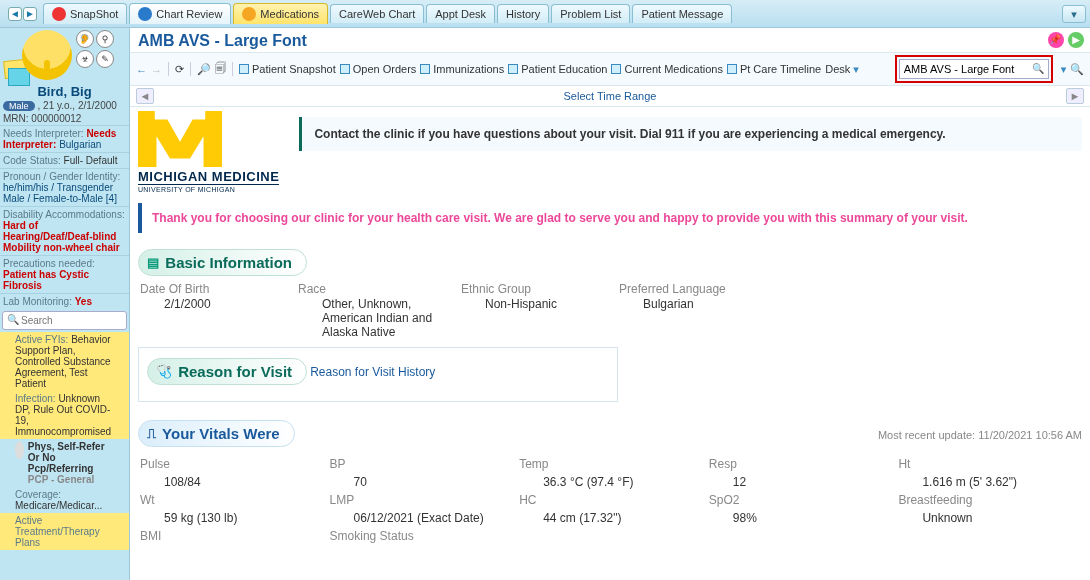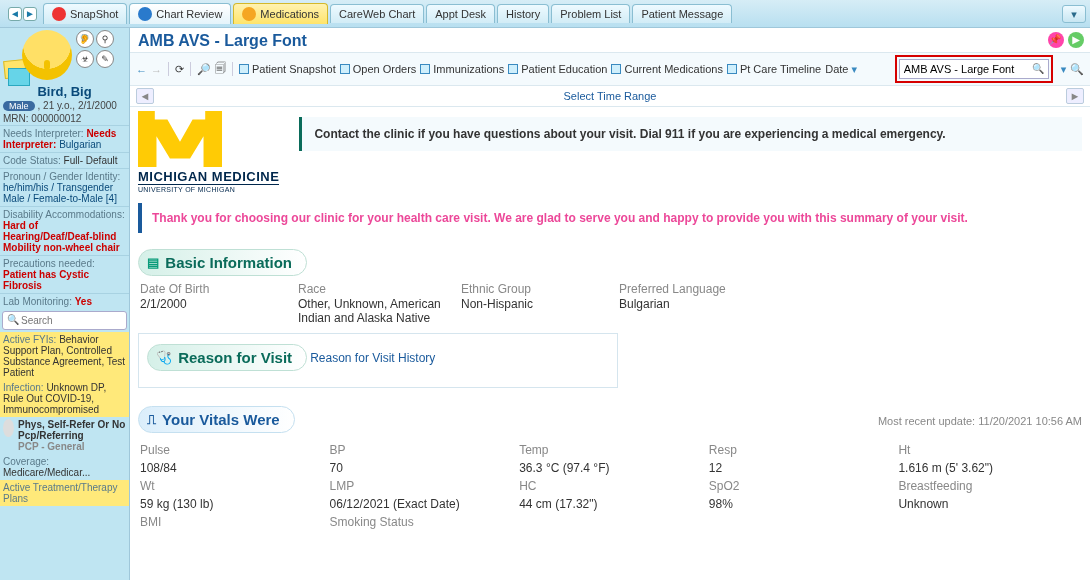--- a/index.html
+++ b/index.html
@@ -36,21 +36,21 @@
   .pt-meta { font-size:10px; color:#444; padding:1px 3px; }
   .pt-meta .pill { display:inline-block;background:#3a6aa0;color:#fff;border-radius:8px;padding:0 6px;font-size:9px;margin-right:3px;}
   .pt-block { font-size:10px; padding:2px 3px; border-top:1px solid #a8d2e2; }
   .pt-block .lbl { color:#5a7a8a; }
   .pt-block .red { color:#c00; font-weight:bold; }
   .pt-block .linky{ color:#0a4a7a; }
   .side-search { margin:2px; }
   .side-search input{ width:100%; padding:3px 4px 3px 18px; border:1px solid #aac; border-radius:3px; font-size:10px; background:#fff; }
   .side-search { position:relative; }
   .side-search::before{content:"🔍";position:absolute;left:5px;top:3px;font-size:10px;color:#888;}
-  .fyi { font-size:10px; padding:2px 3px; }
+  .fyi { font-size:10px; padding:2px 15px; }
   .fyi.yellow{ background:#ffe97a; }
   .fyi .hd{ color:#5a7a8a; }
 
   
   .doc-title { color:#1a5a9c; font-size:16px; font-weight:600; padding:4px 8px 2px; }
   .title-row { display:flex; align-items:center; }
   .title-row .right-icons{ margin-left:auto; display:flex;gap:4px; padding-right:6px;}
   .title-row .right-icons span{ width:16px;height:16px;border-radius:50%;background:#f4a; font-size:10px;text-align:center;line-height:16px;color:#fff;}
 
   .toolbar { display:flex; align-items:center; gap:4px; padding:2px 6px; border-top:1px solid #dbe8ef; border-bottom:1px solid #dbe8ef; background:#f4fafd; font-size:11px; }
@@ -80,21 +80,21 @@
 
   .thankyou { border-left:4px solid #1a5a9c; padding:8px 10px; font-size:12px; font-weight:600; color:#ec4899; margin:6px 0 12px;}
 
   .section-head { display:inline-flex; align-items:center; gap:6px; background:linear-gradient(90deg,#d5f0e8,#fff); border:1px solid #bfe0d5; border-radius:14px; padding:4px 14px 4px 8px; color:#0a6b5a; font-size:15px; font-weight:600; margin:4px 0 6px; }
   .section-head.blue{ color:#1a5a9c; background:linear-gradient(90deg,#dbeefb,#fff); border-color:#c5e0f0;}
   .section-head .sicon{color:#0a9b7a;font-size:13px;}
   .section-head.blue .sicon{color:#1a5a9c;}
 
   .info-grid { display:grid; grid-template-columns: 150px 155px 150px 230px 150px; gap:1px 8px; font-size:12px; padding:0 2px 8px; }
   .glabel { color:#888; }
-  .gval { color:#333; }
+  .gval { color:#333;margin-left:24px; }
   .rvisit-box{ border:1px solid #d5e5ee; padding:6px 8px 10px; width:480px; margin-bottom:14px;}
   .rvisit-box a{ color:#1a5a9c; text-decoration:none; font-size:12px;}
 
   .vitals-hdr{ display:flex; align-items:center; }
   .vitals-hdr .ts{ margin-left:auto; color:#888; font-size:11px;}
   .vitals-grid{ display:grid; grid-template-columns: repeat(5, 1fr); gap:4px 8px; font-size:12px; padding:4px 2px;}
 </style>
 </head>
 <body>
 
@@ -210,21 +210,21 @@
         </div>
       <div class="item">
           <span class="sq"></span>
           <span>Current Medications</span>
         </div>
       <div class="item">
           <span class="sq"></span>
           <span>Pt Care Timeline</span>
         </div>
       <div class="item more">
-          <span>Date</span>
+          <span>Desk</span>
         </div>
       <div class="search-wrap">
         <input value="AMB AVS - Large Font" style="">
       </div>
       <div class="tail">
         <span>▾</span>
         <span>🔍</span>
       </div>
     </div>
 

